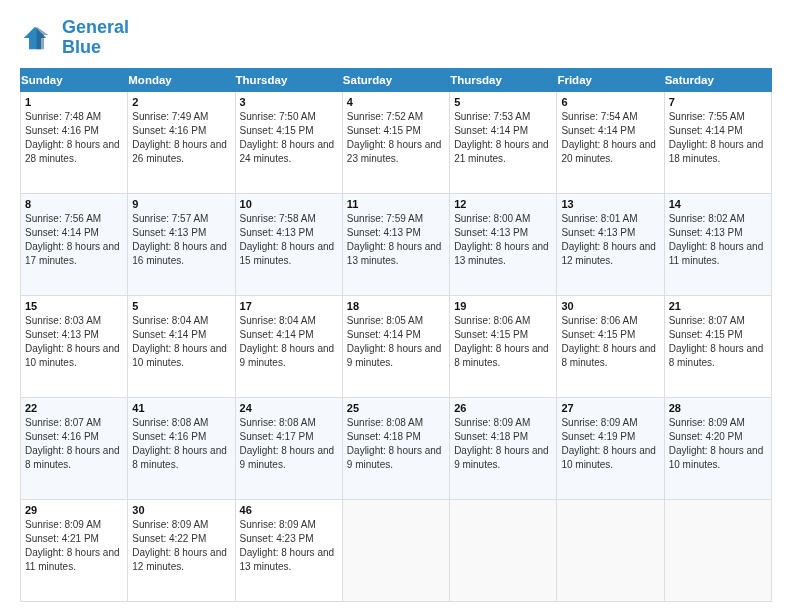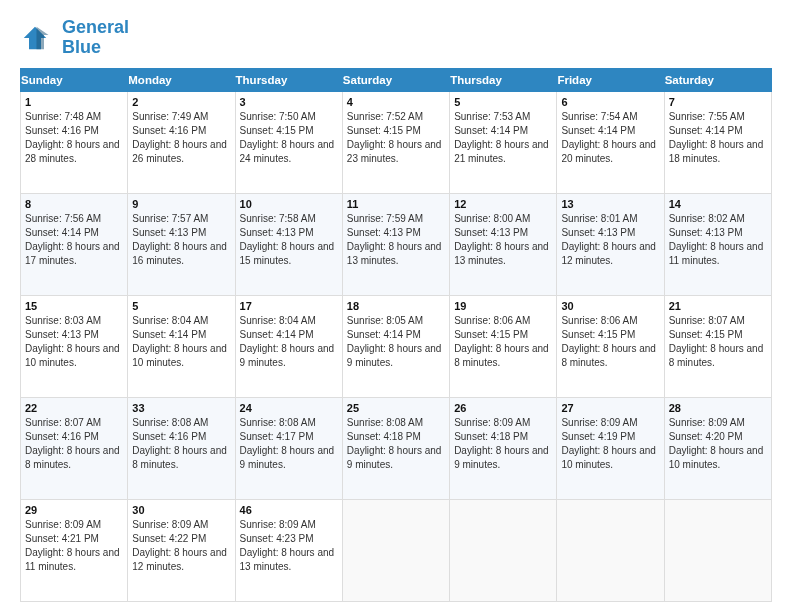--- a/index.html
+++ b/index.html
@@ -262,21 +262,21 @@
         </td>
         </tr>
         <tr>
           <td>
           <span class="day-num">22</span>
           <div class="day-info">
             Sunrise: 8:07 AM<br>Sunset: 4:16 PM<br>Daylight: 8 hours and 8 minutes.
           </div>
         </td>
           <td>
-          <span class="day-num">33</span>
+          <span class="day-num">41</span>
           <div class="day-info">
             Sunrise: 8:08 AM<br>Sunset: 4:16 PM<br>Daylight: 8 hours and 8 minutes.
           </div>
         </td>
           <td>
           <span class="day-num">24</span>
           <div class="day-info">
             Sunrise: 8:08 AM<br>Sunset: 4:17 PM<br>Daylight: 8 hours and 9 minutes.
           </div>
         </td>

